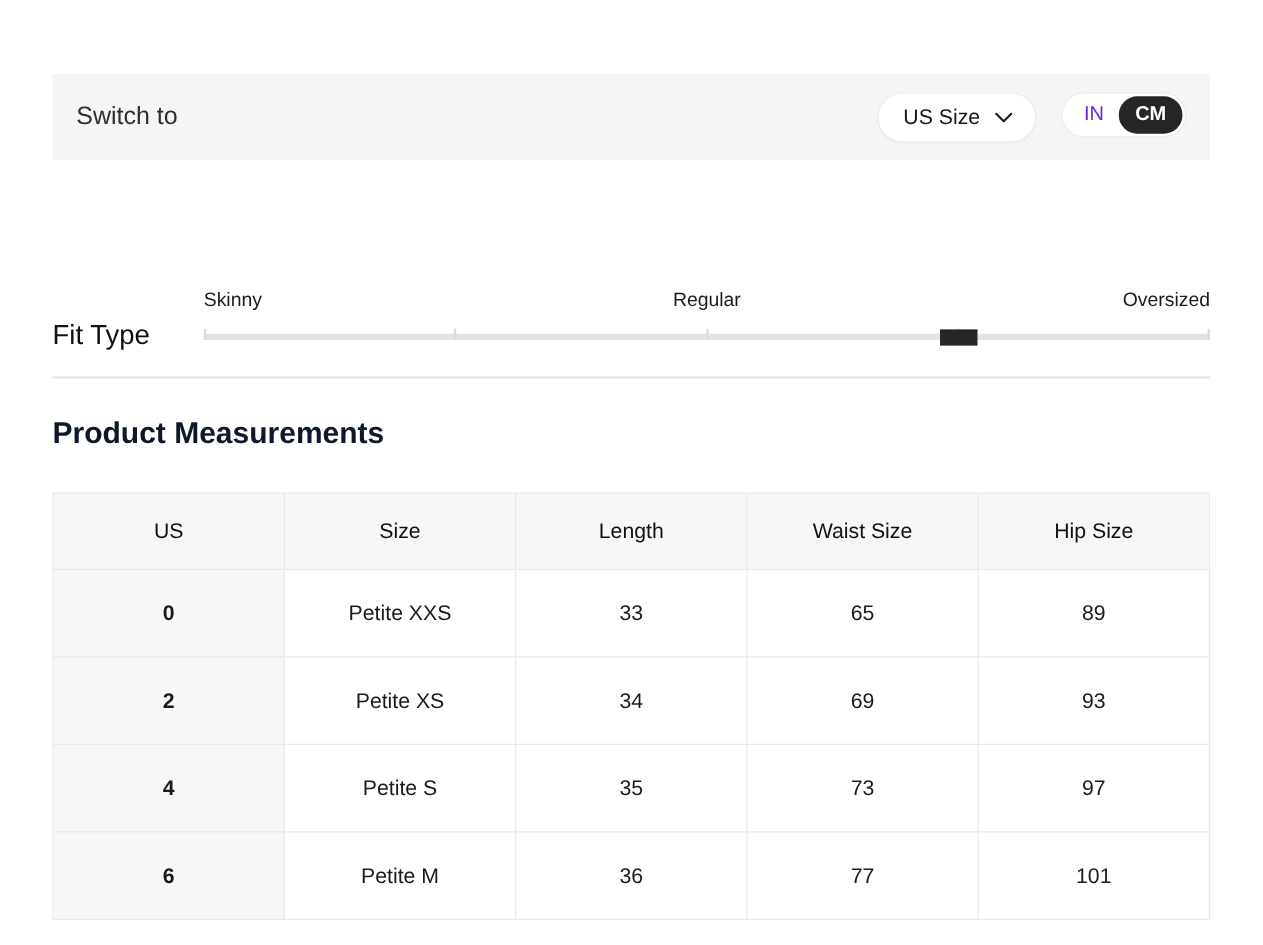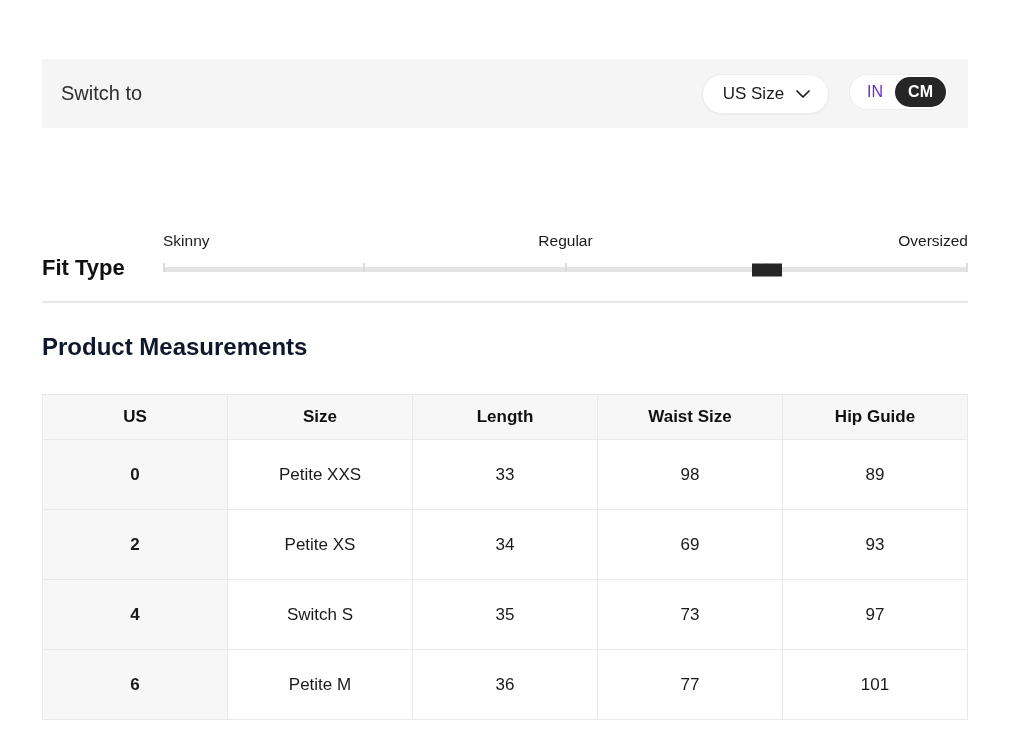--- a/index.html
+++ b/index.html
@@ -80,21 +80,21 @@
     padding: 0 13px;
     margin-right: 2px;
   }
 
   
   .fit-section { margin-top: 56px; display: flex; }
   .fit-label {
     width: 121px;
     flex-shrink: 0;
     font-size: 22px;
-    font-weight: bold;
+    font-weight: normal;
     color: #111111;
     align-self: flex-end;
     transform: translateY(7px);
     line-height: 1;
   }
   .slider-wrap { flex: 1; }
   .slider-labels {
     position: relative;
     height: 18px;
     font-size: 15.5px;
@@ -148,23 +148,23 @@
     border-collapse: collapse;
     table-layout: fixed;
   }
   .meas th, .meas td {
     border: 1px solid var(--border, #e9e9e9);
     text-align: center;
     font-size: 17px;
     padding: 0;
   }
   .meas th {
-    height: 45px;
+    height: 61px;
     background: var(--header-bg, #f7f7f7);
-    font-weight: bold;
+    font-weight: normal;
     color: #111111;
   }
   .meas td { height: 70px; color: #1a1a1a; }
   .meas td.us-col {
     background: var(--header-bg, #f7f7f7);
     font-weight: bold;
   }
 </style>
 </head>
 <body>
@@ -213,41 +213,41 @@
 
   <h2 class="section-title">Product Measurements</h2>
 
   <table class="meas">
     <thead>
       <tr>
         <th>US</th>
         <th>Size</th>
         <th>Length</th>
         <th>Waist Size</th>
-        <th>Hip Guide</th>
+        <th>Hip Size</th>
       </tr>
     </thead>
     <tbody>
       <tr>
         <td class="us-col">0</td>
         <td>Petite XXS</td>
         <td>33</td>
-        <td>98</td>
+        <td>65</td>
         <td>89</td>
       </tr>
       <tr>
         <td class="us-col">2</td>
         <td>Petite XS</td>
         <td>34</td>
         <td>69</td>
         <td>93</td>
       </tr>
       <tr>
         <td class="us-col">4</td>
-        <td>Switch S</td>
+        <td>Petite S</td>
         <td>35</td>
         <td>73</td>
         <td>97</td>
       </tr>
       <tr>
         <td class="us-col">6</td>
         <td>Petite M</td>
         <td>36</td>
         <td>77</td>
         <td>101</td>

